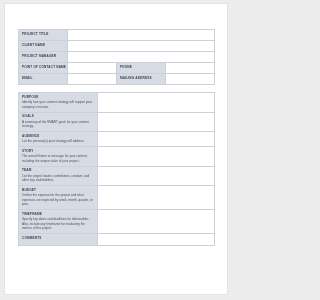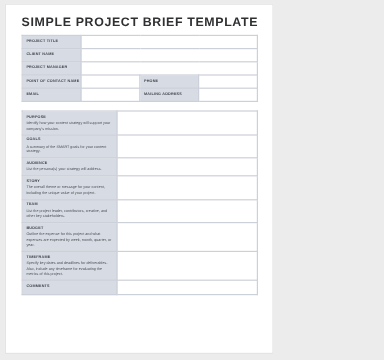--- a/index.html
+++ b/index.html
@@ -112,21 +112,20 @@
   .r-team      { height: 16px; }
   .r-budget    { height: 17px; }
   .r-timeframe { height: 19px; }
   .r-comments  { height: 12px; }
 </style>
 </head>
 <body>
 
 <div class="page-sheet">
 
-  <div class="doc-title">SIMPLE PROJECT BRIEF TEMPLATE</div>
 
   <table class="info-table">
     <tbody>
       <tr>
         <td class="lbl-cell" colspan="1">
           <span class="lbl-text">PROJECT TITLE</span>
         </td>
         <td class="val-cell" colspan="3"></td>
       </tr>
       <tr>

